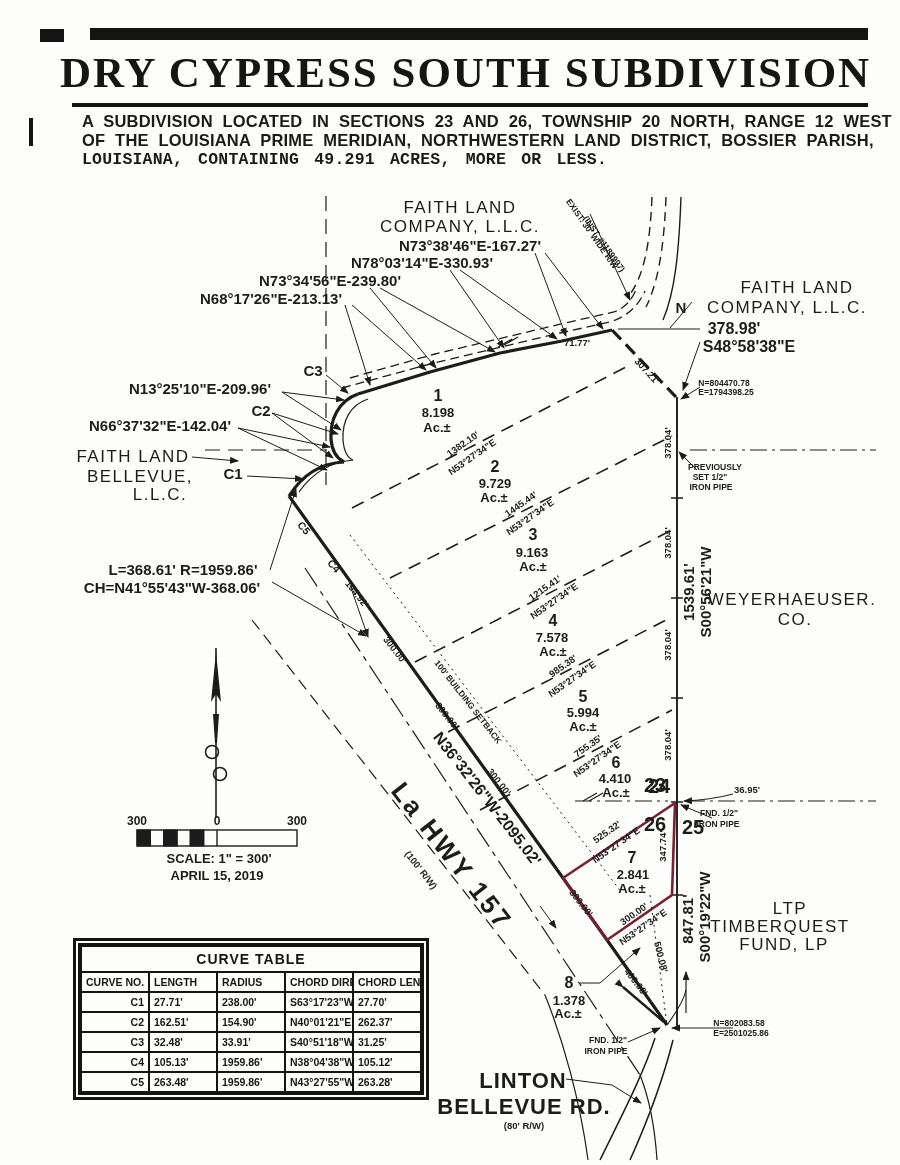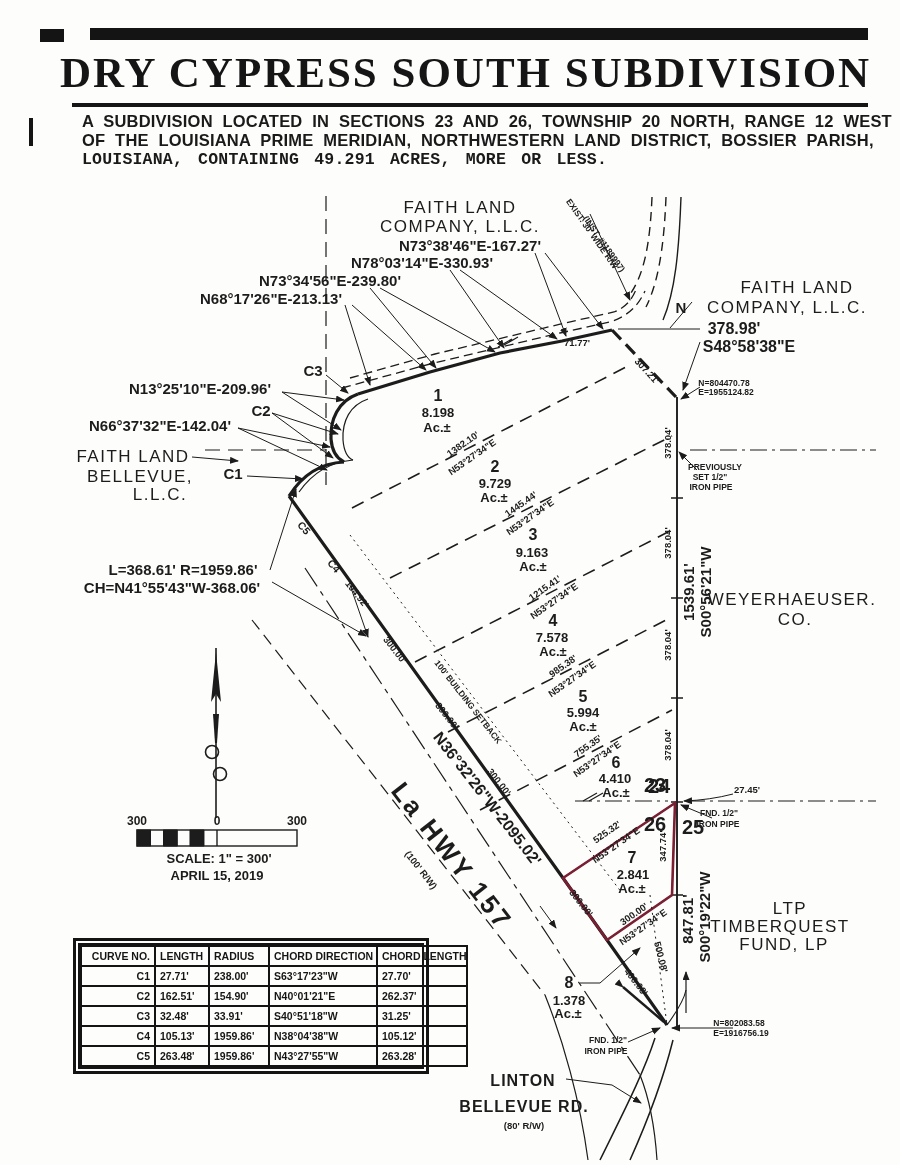--- a/index.html
+++ b/index.html
@@ -4,21 +4,21 @@
 <style>
   html,body{margin:0;padding:0;}
   body{width:900px;height:1165px;position:relative;background:#fdfdfb;overflow:hidden;
        font-family:"Liberation Sans",sans-serif;color:#191919;}
   .abs{position:absolute;}
   .lbl{position:absolute;transform:translate(-50%,-50%);white-space:nowrap;font-weight:bold;
        color:#1c1c1c;line-height:1;}
   .n{font-weight:normal;letter-spacing:1.5px;}
   .f8{font-size:8.5px;} .f9{font-size:9.5px;} .f10{font-size:10.5px;} .f12{font-size:12px;}
   .f13{font-size:13px;} .f15{font-size:15px;} .f16{font-size:16px;} .f17{font-size:17px;}
-  .f20{font-size:20px;} .f22{font-size:16px;} .f26{font-size:26px;}
+  .f20{font-size:20px;} .f22{font-size:22px;} .f26{font-size:26px;}
   .title{position:absolute;left:60px;top:48px;width:810px;text-align:center;
          font-family:"Liberation Serif","DejaVu Serif",serif;font-weight:bold;font-size:43px;
          letter-spacing:2px;white-space:nowrap;color:#151515;}
   .rule{position:absolute;left:72px;top:103px;width:796px;height:4px;background:#151515;}
   .sub{position:absolute;left:82px;width:790px;font-weight:bold;font-size:16.5px;
        word-spacing:5px;letter-spacing:.2px;white-space:nowrap;color:#1a1a1a;}
   .scanbar{position:absolute;background:#141414;}
   
   .ctable{position:absolute;left:73px;top:938px;width:350px;border:3px solid #141414;background:#fdfdfb;}
   .ctable .inner{border:2px solid #141414;margin:2px;}
@@ -185,21 +185,21 @@
 <div class="lbl f15" style="left:200px;top:388px;">N13°25'10"E-209.96'</div>
 <div class="lbl f15" style="left:261px;top:410px;">C2</div>
 <div class="lbl f15" style="left:160px;top:425px;">N66°37'32"E-142.04'</div>
 <div class="lbl f15" style="left:233px;top:473px;">C1</div>
 <div class="lbl f15" style="left:183px;top:569px;">L=368.61'  R=1959.86'</div>
 <div class="lbl f15" style="left:172px;top:587px;">CH=N41°55'43"W-368.06'</div>
 
 <div class="lbl f16" style="left:734px;top:329px;">378.98'</div>
 <div class="lbl f16" style="left:749px;top:347px;">S48°58'38"E</div>
 <div class="lbl f8" style="left:724px;top:383px;">N=804470.78</div>
-<div class="lbl f8" style="left:726px;top:392px;">E=1955124.82</div>
+<div class="lbl f8" style="left:726px;top:392px;">E=1794398.25</div>
 <div class="lbl f9" style="left:647px;top:371px;transform:translate(-50%,-50%) rotate(47deg);">307.21'</div>
 <div class="lbl f15" style="left:681px;top:307px;">N</div>
 <div class="lbl f8" style="left:715px;top:467px;">PREVIOUSLY</div>
 <div class="lbl f8" style="left:710px;top:477px;">SET 1/2"</div>
 <div class="lbl f8" style="left:711px;top:487px;">IRON PIPE</div>
 
 <div class="lbl f9" style="left:668px;top:443px;transform:translate(-50%,-50%) rotate(-90deg);">378.04'</div>
 <div class="lbl f9" style="left:668px;top:543px;transform:translate(-50%,-50%) rotate(-90deg);">378.04'</div>
 <div class="lbl f9" style="left:668px;top:645px;transform:translate(-50%,-50%) rotate(-90deg);">378.04'</div>
 <div class="lbl f9" style="left:668px;top:745px;transform:translate(-50%,-50%) rotate(-90deg);">378.04'</div>
@@ -255,48 +255,51 @@
 <div class="lbl f10" style="left:334px;top:566px;transform:translate(-50%,-50%) rotate(50deg);">C4</div>
 <div class="lbl f8" style="left:468px;top:702px;transform:translate(-50%,-50%) rotate(52deg);">100' BUILDING SETBACK</div>
 <div class="lbl f16" style="left:487px;top:799px;transform:translate(-50%,-50%) rotate(52deg);">N36°32'26"W-2095.02'</div>
 <div class="lbl f26" style="left:452px;top:856px;transform:translate(-50%,-50%) rotate(52deg);letter-spacing:3px;">La HWY 157</div>
 <div class="lbl f9" style="left:421px;top:870px;transform:translate(-50%,-50%) rotate(52deg);">(100' R/W)</div>
 
 <div class="lbl f20" style="left:655px;top:785px;">23</div>
 <div class="lbl f20" style="left:659px;top:786px;">24</div>
 <div class="lbl f20" style="left:655px;top:824px;">26</div>
 <div class="lbl f20" style="left:693px;top:827px;">25</div>
-<div class="lbl f9" style="left:747px;top:790px;">27.45'</div>
+<div class="lbl f9" style="left:747px;top:790px;">36.95'</div>
 <div class="lbl f8" style="left:719px;top:813px;">FND. 1/2"</div>
 <div class="lbl f8" style="left:718px;top:824px;">IRON PIPE</div>
 <div class="lbl f9" style="left:663px;top:846px;transform:translate(-50%,-50%) rotate(-90deg);">347.74'</div>
 <div class="lbl f15" style="left:687px;top:919px;transform:translate(-50%,-50%) rotate(-90deg);">847.81'</div>
 <div class="lbl f15" style="left:704px;top:917px;transform:translate(-50%,-50%) rotate(-90deg);">S00°19'22"W</div>
 
 <div class="lbl f9" style="left:636px;top:982px;transform:translate(-50%,-50%) rotate(52deg);">400.08'</div>
 <div class="lbl f9" style="left:661px;top:957px;transform:translate(-50%,-50%) rotate(76deg);">500.08'</div>
 <div class="lbl f8" style="left:608px;top:1040px;">FND. 1/2"</div>
 <div class="lbl f8" style="left:606px;top:1051px;">IRON PIPE</div>
 <div class="lbl f8" style="left:739px;top:1023px;">N=802083.58</div>
-<div class="lbl f8" style="left:741px;top:1033px;">E=1916756.19</div>
+<div class="lbl f8" style="left:741px;top:1033px;">E=2501025.86</div>
 
 <div class="lbl f22" style="left:523px;top:1081px;letter-spacing:1px;">LINTON</div>
 <div class="lbl f22" style="left:524px;top:1107px;letter-spacing:1px;">BELLEVUE RD.</div>
 <div class="lbl f9" style="left:524px;top:1126px;">(80' R/W)</div>
 
 <div class="lbl f12" style="left:137px;top:821px;">300</div>
 <div class="lbl f12" style="left:217px;top:821px;">0</div>
 <div class="lbl f12" style="left:297px;top:821px;">300</div>
 <div class="lbl f13" style="left:219px;top:858px;">SCALE: 1" = 300'</div>
 <div class="lbl f13" style="left:217px;top:875px;">APRIL 15, 2019</div>
 
 <div class="ctable">
   <div class="inner">
     <table>
       <tbody>
+          <tr>
+            <td class="ttl" colspan="5">CURVE TABLE</td>
+          </tr>
       <tr>
         <td class="c0">CURVE NO.</td>
         <td class="c1">LENGTH</td>
         <td class="c2">RADIUS</td>
         <td class="c3">CHORD DIRECTION</td>
         <td class="c4">CHORD LENGTH</td>
       </tr>
       <tr>
         <td class="c0">C1</td>
         <td>27.71'</td>

